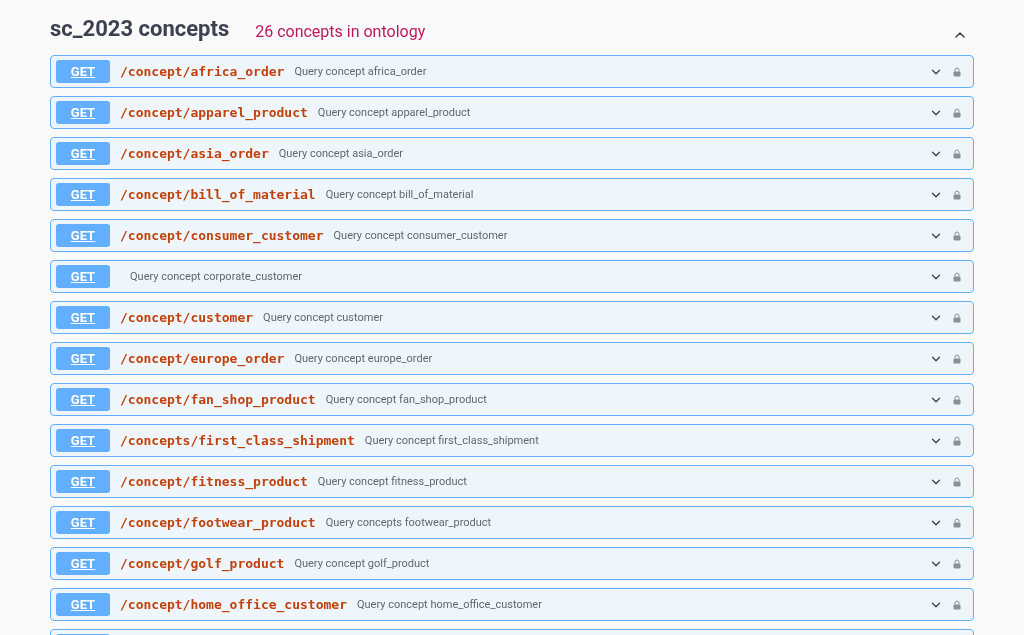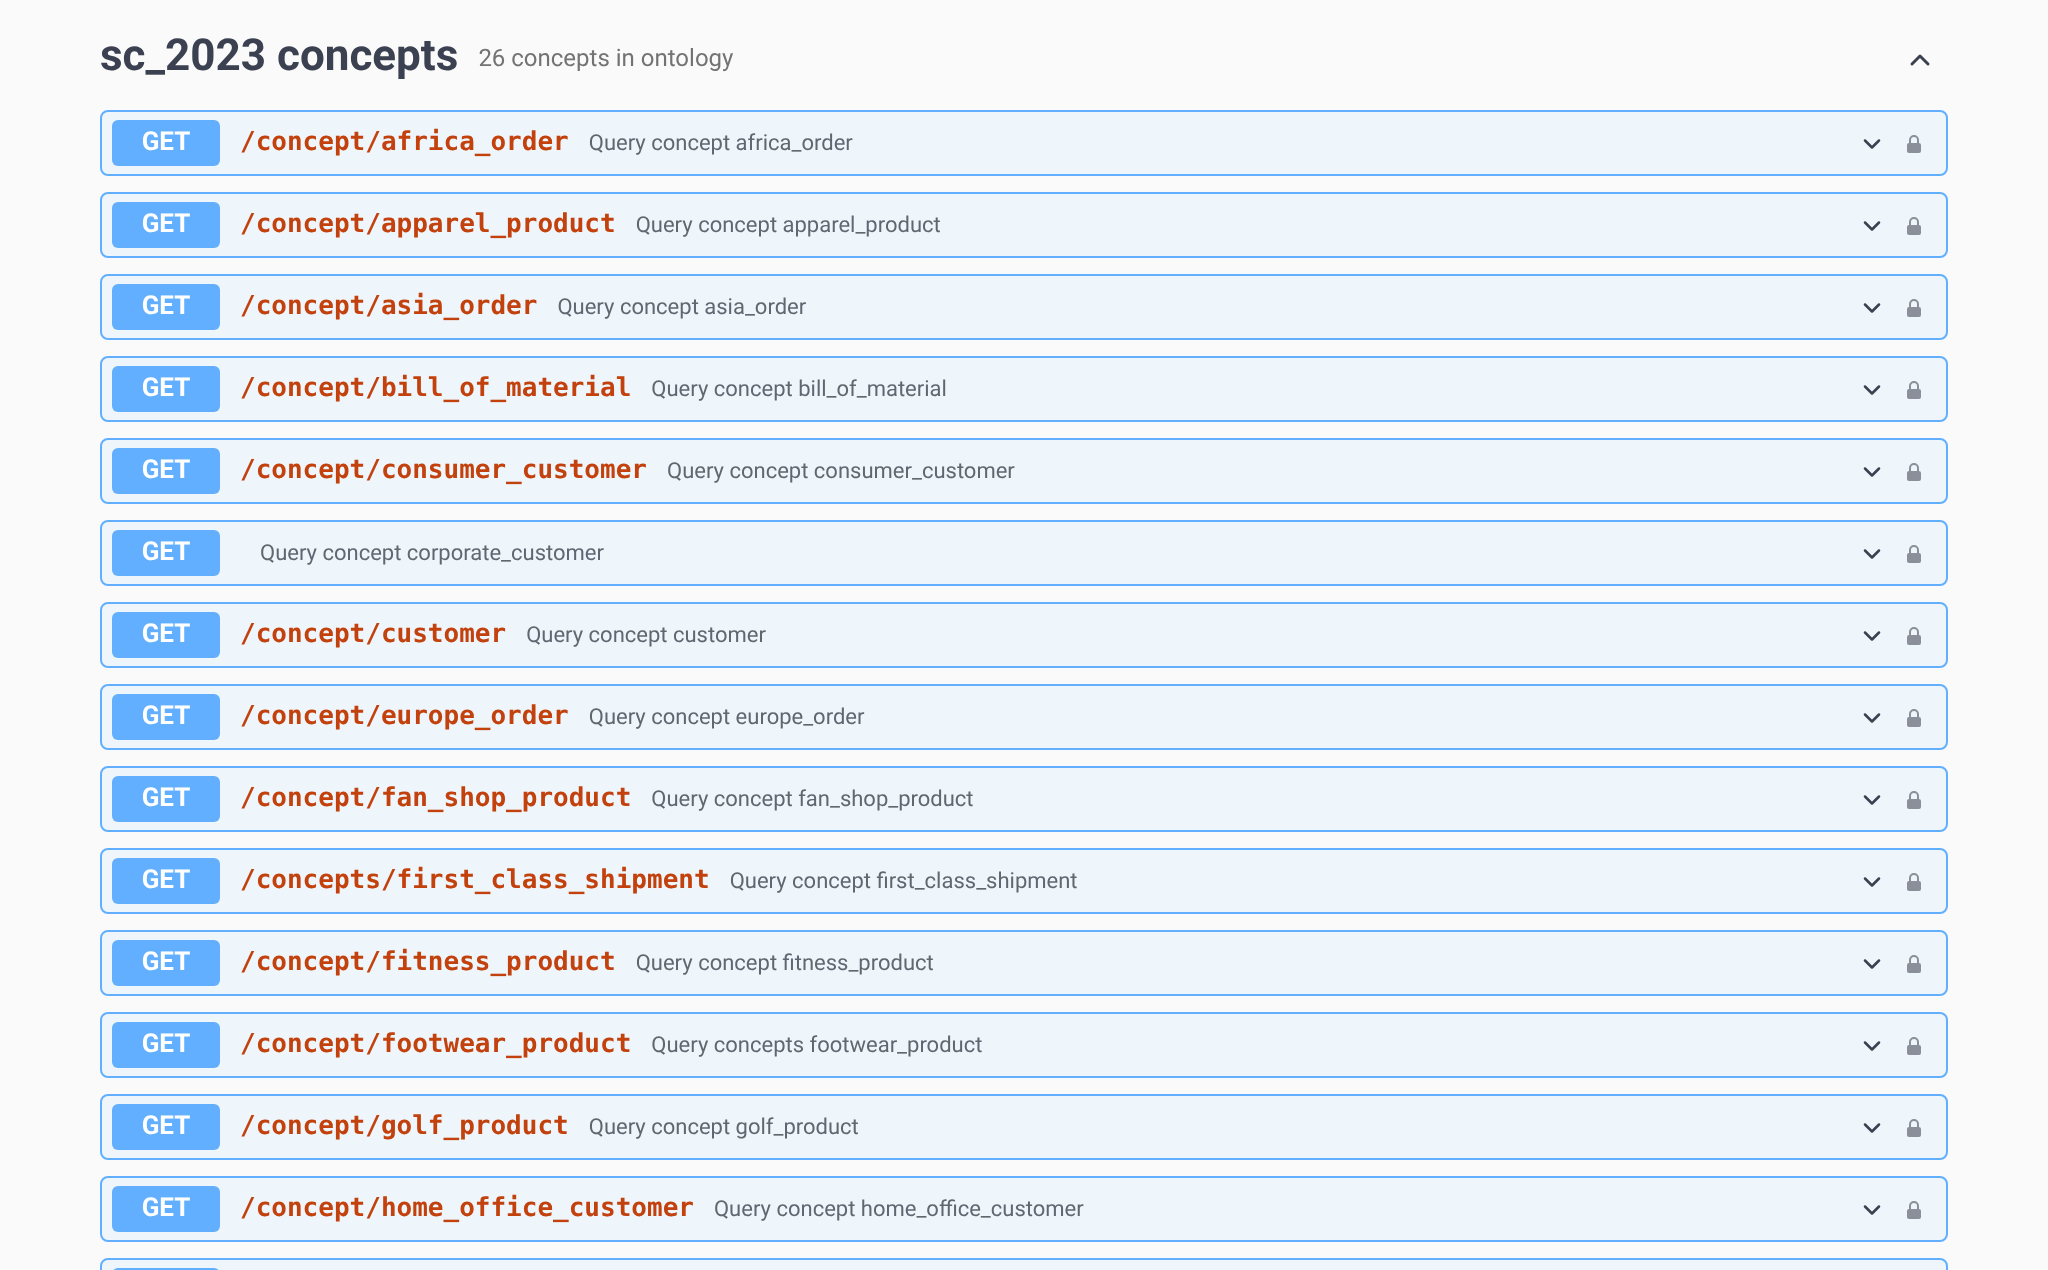--- a/index.html
+++ b/index.html
@@ -5,33 +5,33 @@
   * { box-sizing: border-box; margin: 0; padding: 0; }
   body {
     font-family: -apple-system, BlinkMacSystemFont, "Segoe UI", Roboto, sans-serif;
     background: #fafafa;
     color: #3b4151;
     padding: 10px 50px;
     font-size: 14px;
   }
   .section-header {
     display: flex;
-    align-items: center;
+    align-items: flex-end;
     padding: 6px 0 14px 0;
     cursor: pointer;
   }
   .section-title {
     font-size: 22px;
     font-weight: 700;
     color: #3b4151;
   }
   .section-sub {
-    font-size: 12px;
-    color: #737373;
-    margin-left: 10px;
+    font-size: 16px;
+    color: #be185d;
+    margin-left: 26px;
   }
   .section-toggle {
     margin-left: auto;
     margin-right: 8px;
   }
   .endpoints {
     display: flex;
     flex-direction: column;
     gap: 8px;
   }
@@ -49,20 +49,21 @@
     background: #61affe;
     color: #fff;
     font-size: 13px;
     font-weight: 700;
     border-radius: 3px;
     padding: 4px 0;
     width: 54px;
     text-align: center;
     margin-right: 10px;
     flex-shrink: 0;
+    text-decoration: underline;
   }
   .path {
     font-family: ui-monospace, SFMono-Regular, Menlo, Consolas, monospace;
     font-size: 13px;
     font-weight: 600;
     color: #c2410c;
   }
   .desc {
     font-size: 11px;
     color: #606770;

